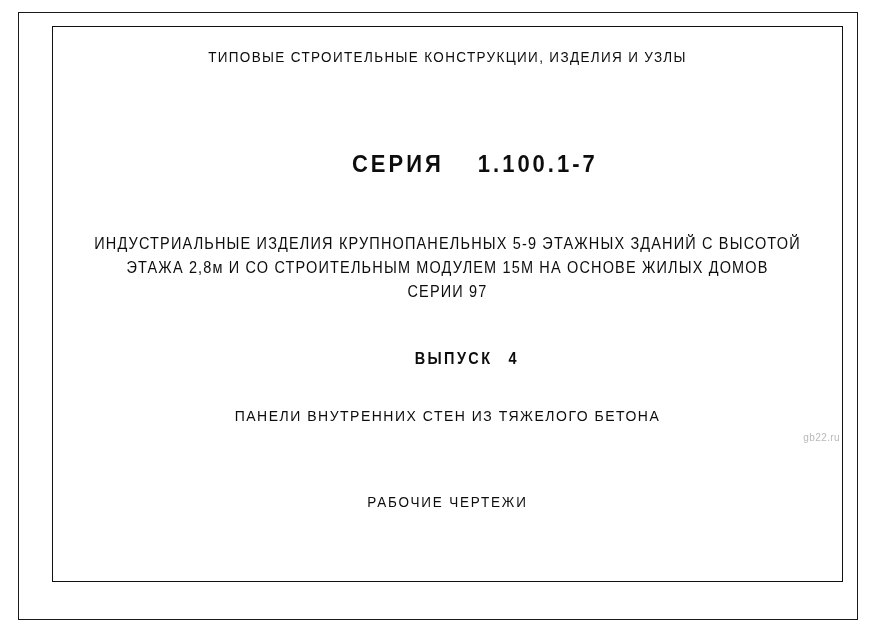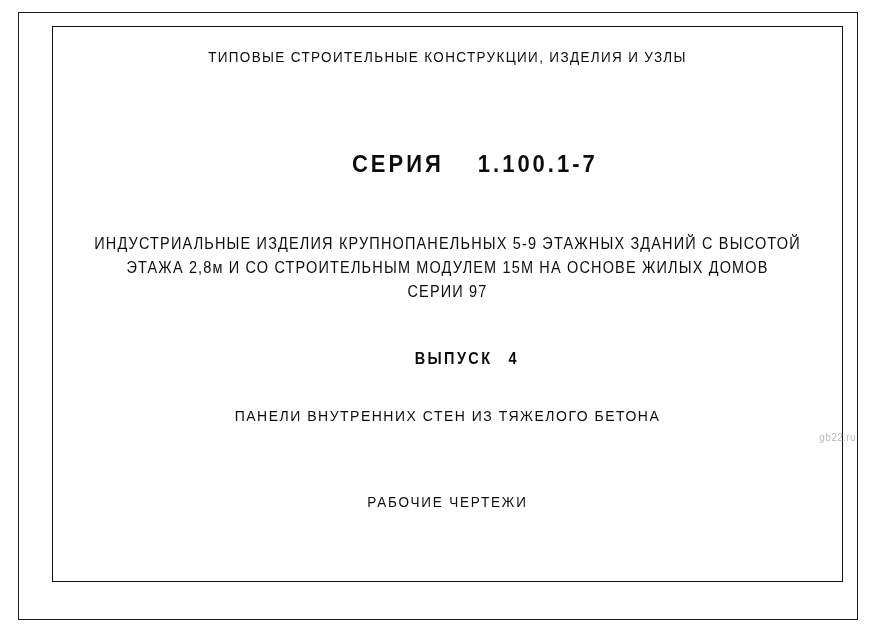--- a/index.html
+++ b/index.html
@@ -101,21 +101,21 @@
   }
 
   .working-line {
     font-size: 13.5px;
     letter-spacing: 1.8px;
     margin-top: 68px;
   }
 
   .watermark {
     position: absolute;
-    right: 20px;
+    right: 36px;
     top: 432px;
     font-family: "Liberation Sans", sans-serif;
     font-size: 10px;
     color: #b9b9b9;
     letter-spacing: 0.4px;
     margin-left: 28px;
   }
 </style>
 </head>
 <body>

